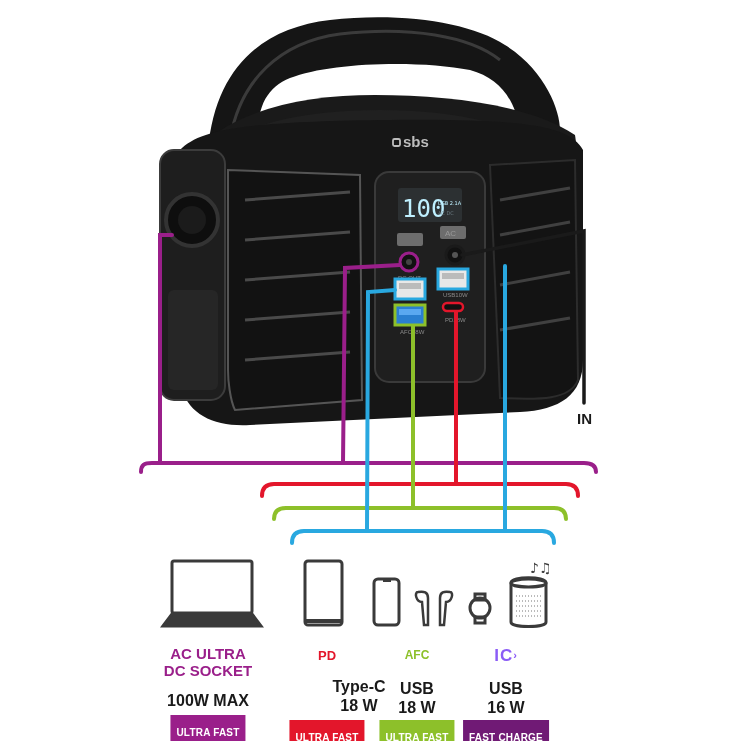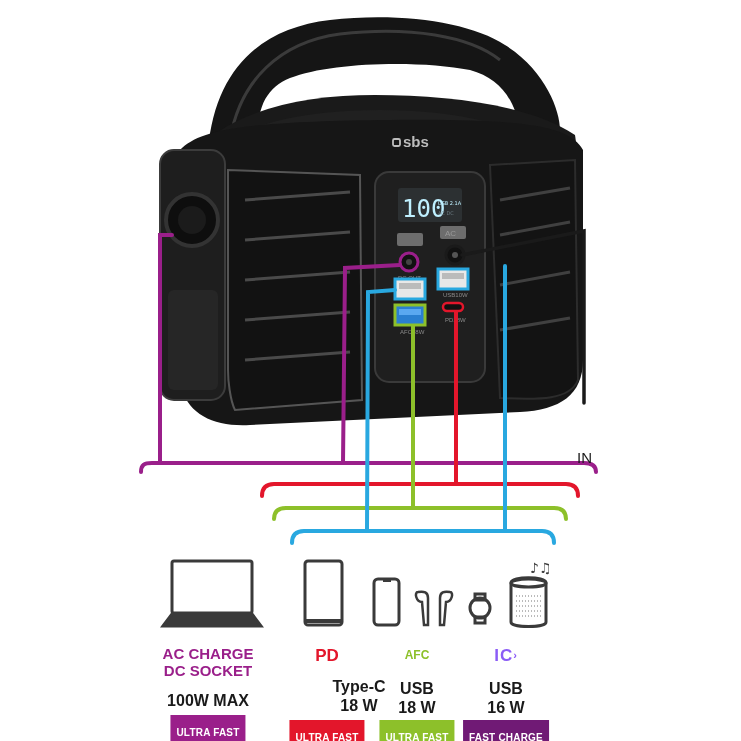--- a/index.html
+++ b/index.html
@@ -4,21 +4,21 @@
 <style>
   html, body { margin: 0; padding: 0; background: #ffffff; }
   body { width: 741px; height: 741px; position: relative; overflow: hidden;
          font-family: "Liberation Sans", "DejaVu Sans", sans-serif; }
   #stage { position: absolute; left: 0; top: 0; width: 741px; height: 741px; }
   .lbl { position: absolute; text-align: center; font-weight: bold; transform: translateX(-50%); white-space: nowrap; }
   .cat { font-size: 15px; line-height: 17px; }
   .spec { font-size: 16px; line-height: 19px; color: #1a1a1a; }
   .badge { position: absolute; transform: translateX(-50%); font-size: 10px; font-weight: bold;
            color: #ffffff; padding: 12px 6px; letter-spacing: 0.2px; white-space: nowrap; }
-  .in-label { position: absolute; left: 577px; top: 410px; font-size: 15px; font-weight: normal; color: #1a1a1a; margin-top: 39px; }
+  .in-label { position: absolute; left: 577px; top: 410px; font-size: 15px; font-weight: bold; color: #1a1a1a; }
 </style>
 </head>
 <body>
 
 <div id="stage">
   <svg width="741" height="741" viewBox="0 0 741 741" xmlns="http://www.w3.org/2000/svg" style="position:absolute;left:0;top:0">
 
     <g>
 
       <path d="M208,150 C215,70 260,28 330,20 C400,12 470,22 505,45 C545,70 560,110 560,130 L520,130 C515,100 500,78 470,70 C420,60 330,62 290,78 C265,88 255,110 258,150 Z" fill="#151515"></path>
@@ -147,27 +147,27 @@
           <line x1="516" y1="616" x2="541" y2="616"></line>
         </g>
         <text x="530" y="573" font-size="14" fill="#3a3a3a" stroke="none" font-family="DejaVu Sans, sans-serif">♪♫</text>
       </g>
     </g>
   </svg>
 
   <div class="in-label">IN</div>
 
   <div class="lbl cat" style="left:208px; top:645px; color:#9a1f8a;">
-    <div>AC CHARGE</div>
+    <div>AC ULTRA</div>
     <div>DC SOCKET</div>
   </div>
   <div class="lbl spec" style="left:208px; top:691px;">100W MAX</div>
   <div class="badge" style="left:208px; top:715px; background:#9a1f8a;">ULTRA FAST</div>
 
-  <div class="lbl cat" style="left:327px; top:647px; color:#e3162b; font-size:17px;">PD</div>
+  <div class="lbl cat" style="left:327px; top:647px; color:#e3162b; font-size:13px;">PD</div>
   <div class="lbl spec" style="left:327px; top:677px;margin-left:32px;">
     <div>Type-C</div>
     <div>18 W</div>
   </div>
   <div class="badge" style="left:327px; top:720px; background:#e3162b;">ULTRA FAST</div>
 
   <div class="lbl cat" style="left:417px; top:647px; color:#8dc02a; font-size:12px;">AFC</div>
   <div class="lbl spec" style="left:417px; top:679px;">
     <div>USB</div>
     <div>18 W</div>

